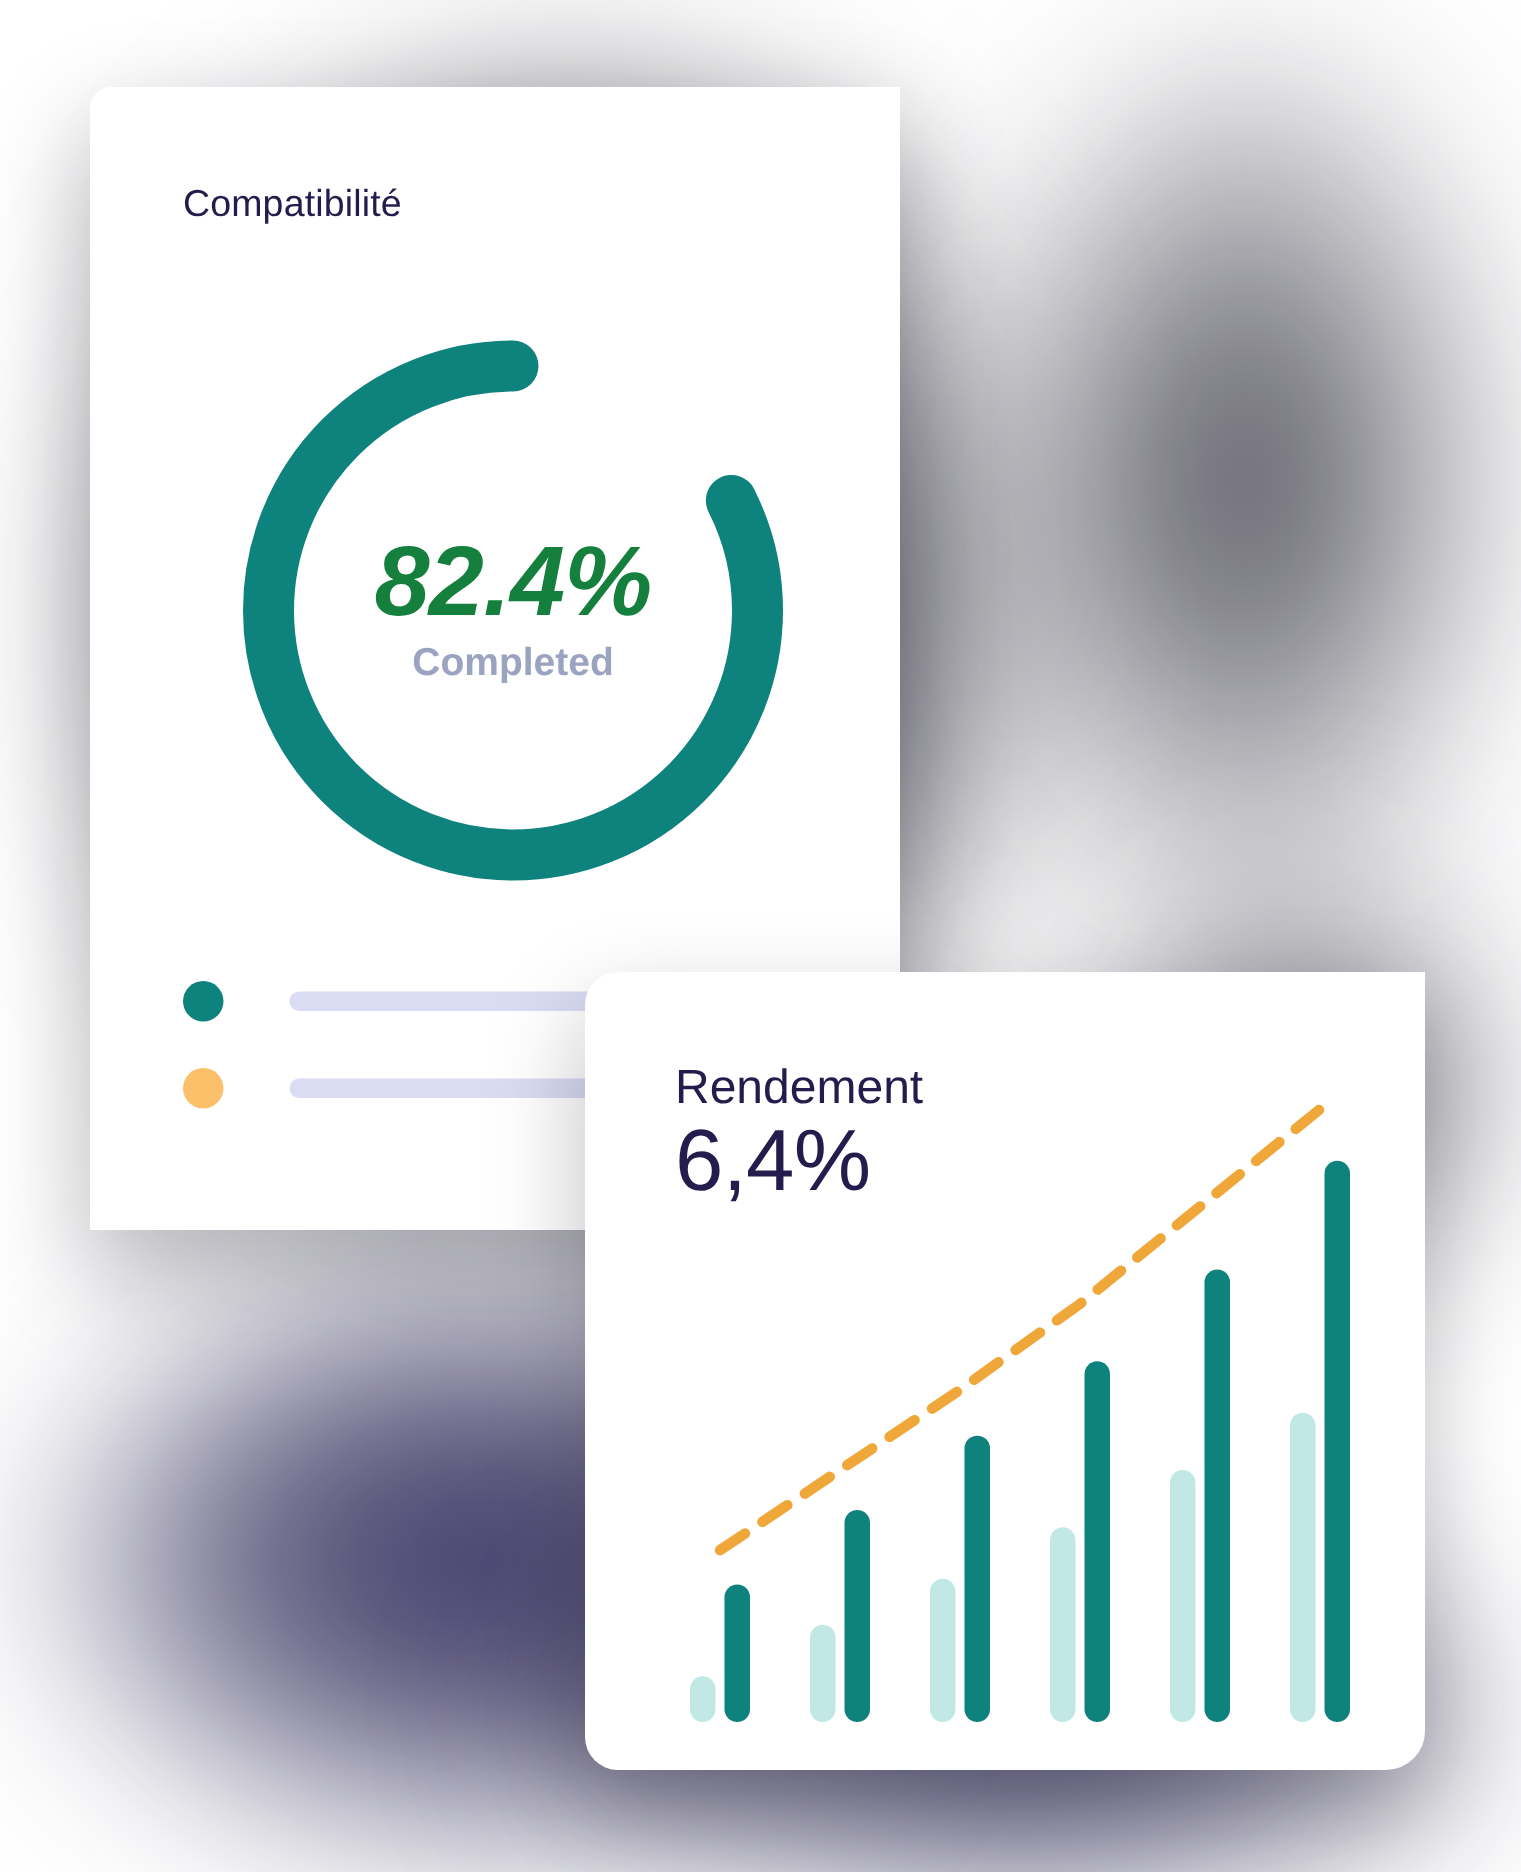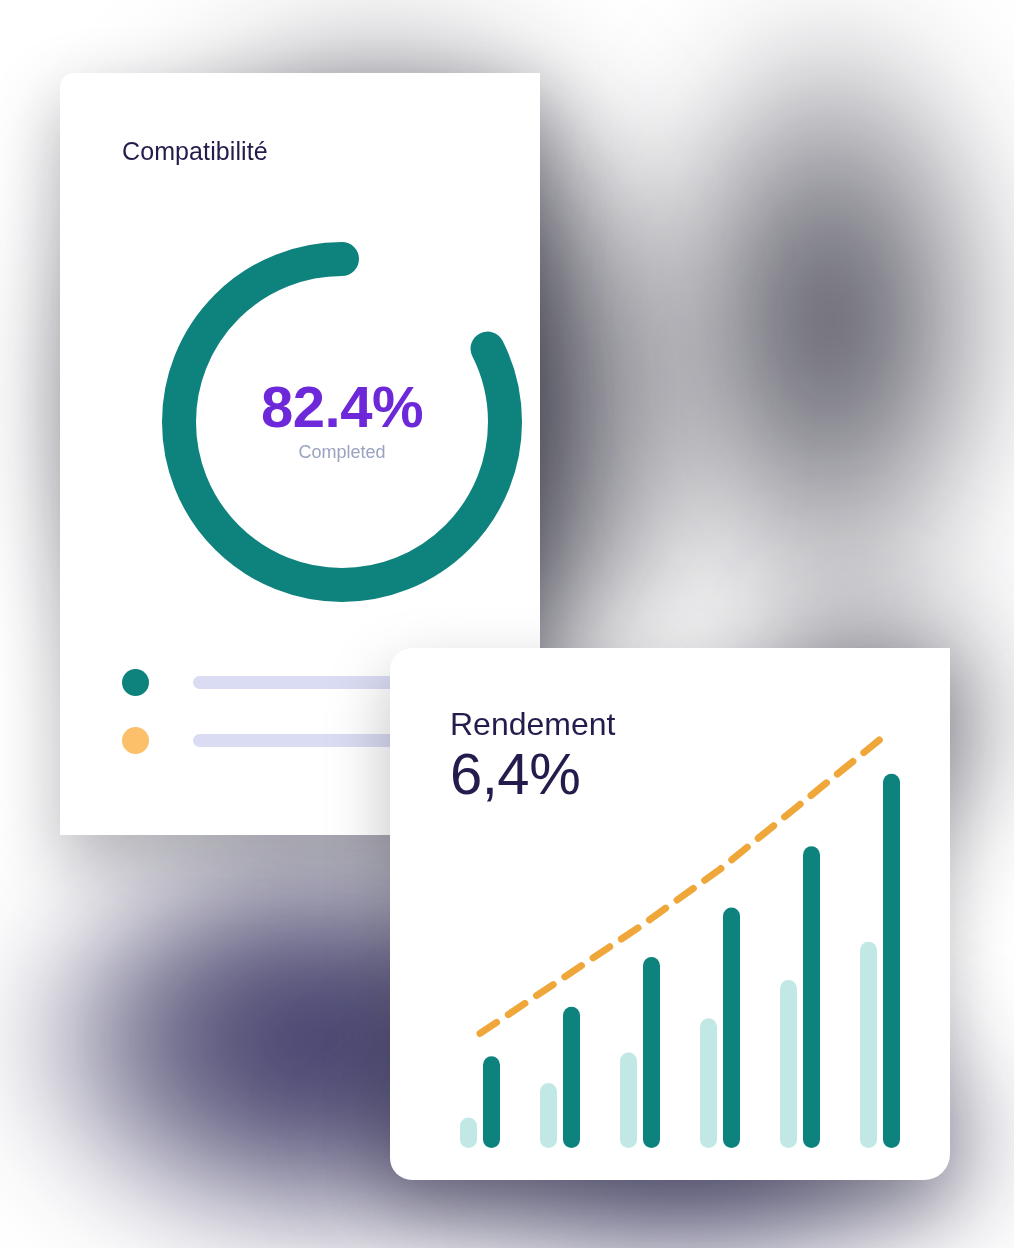--- a/index.html
+++ b/index.html
@@ -67,25 +67,24 @@
 
   
   .card {
     position: absolute;
     background: #ffffff;
   }
 
   #card-compat {
     left: 60px;
     top: 58px;
-    width: 480px;
+    width: 540px;
     height: 762px;
     border-radius: 14px 0 0 0;
     box-shadow: 0 28px 70px rgba(10,10,28,0.30);
-    margin-top: 15px;
   }
 
   #card-rendement {
     left: 390px;
     top: 648px;
     width: 560px;
     height: 532px;
     border-radius: 22px 0 26px 22px;
     box-shadow: 0 26px 64px rgba(10,10,28,0.26);
   }
@@ -114,30 +113,31 @@
 
   .donut-center {
     position: absolute;
     left: 0; right: 0;
     top: 50%;
     transform: translateY(-52%);
     text-align: center;
     pointer-events: none;
   }
   .donut-value {
-    color: #6d28d9;
-    font-size: 58px;
+    color: #15803d;
+    font-size: 66px;
     font-weight: 700;
     letter-spacing: -0.5px;
     line-height: 1.05;
+    font-style: italic;
   }
   .donut-label {
     color: #9aa3c0;
-    font-size: 18px;
-    font-weight: 400;
+    font-size: 26px;
+    font-weight: 700;
     margin-top: 4px;
   }
 
   .legend-list {
     position: absolute;
     left: 62px;
     bottom: 78px;
     width: 440px;
   }
   .legend-row {

